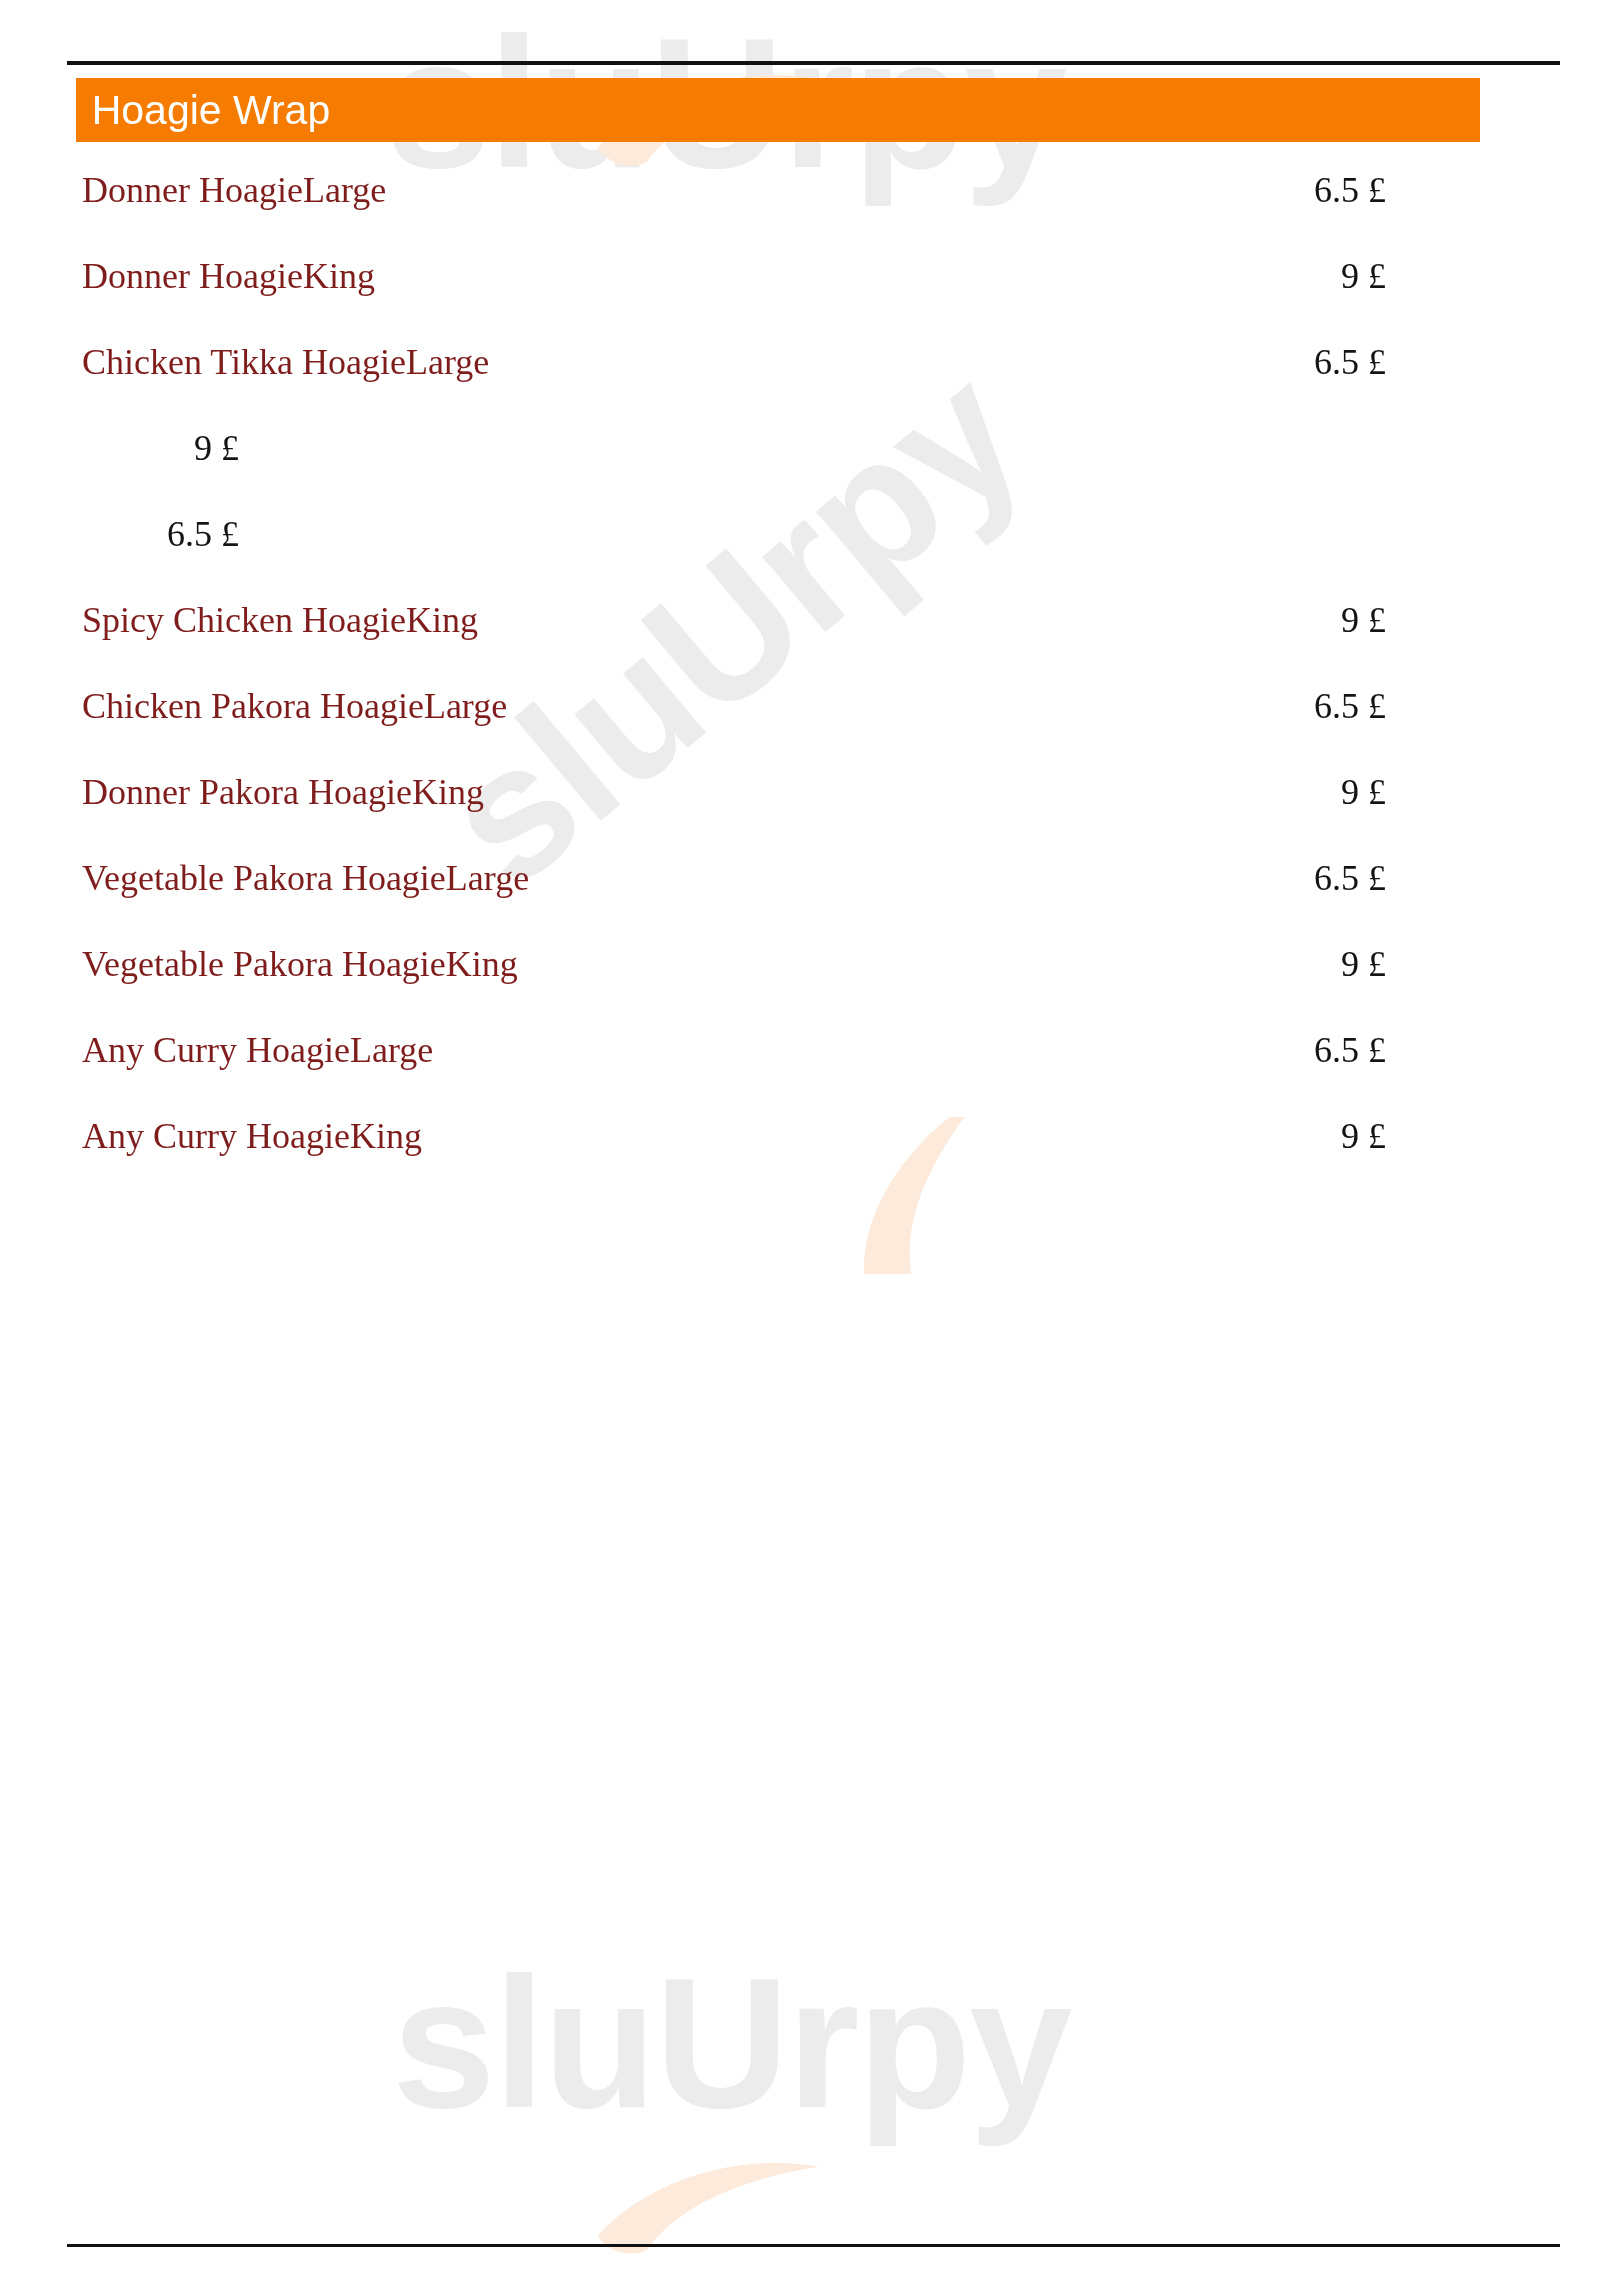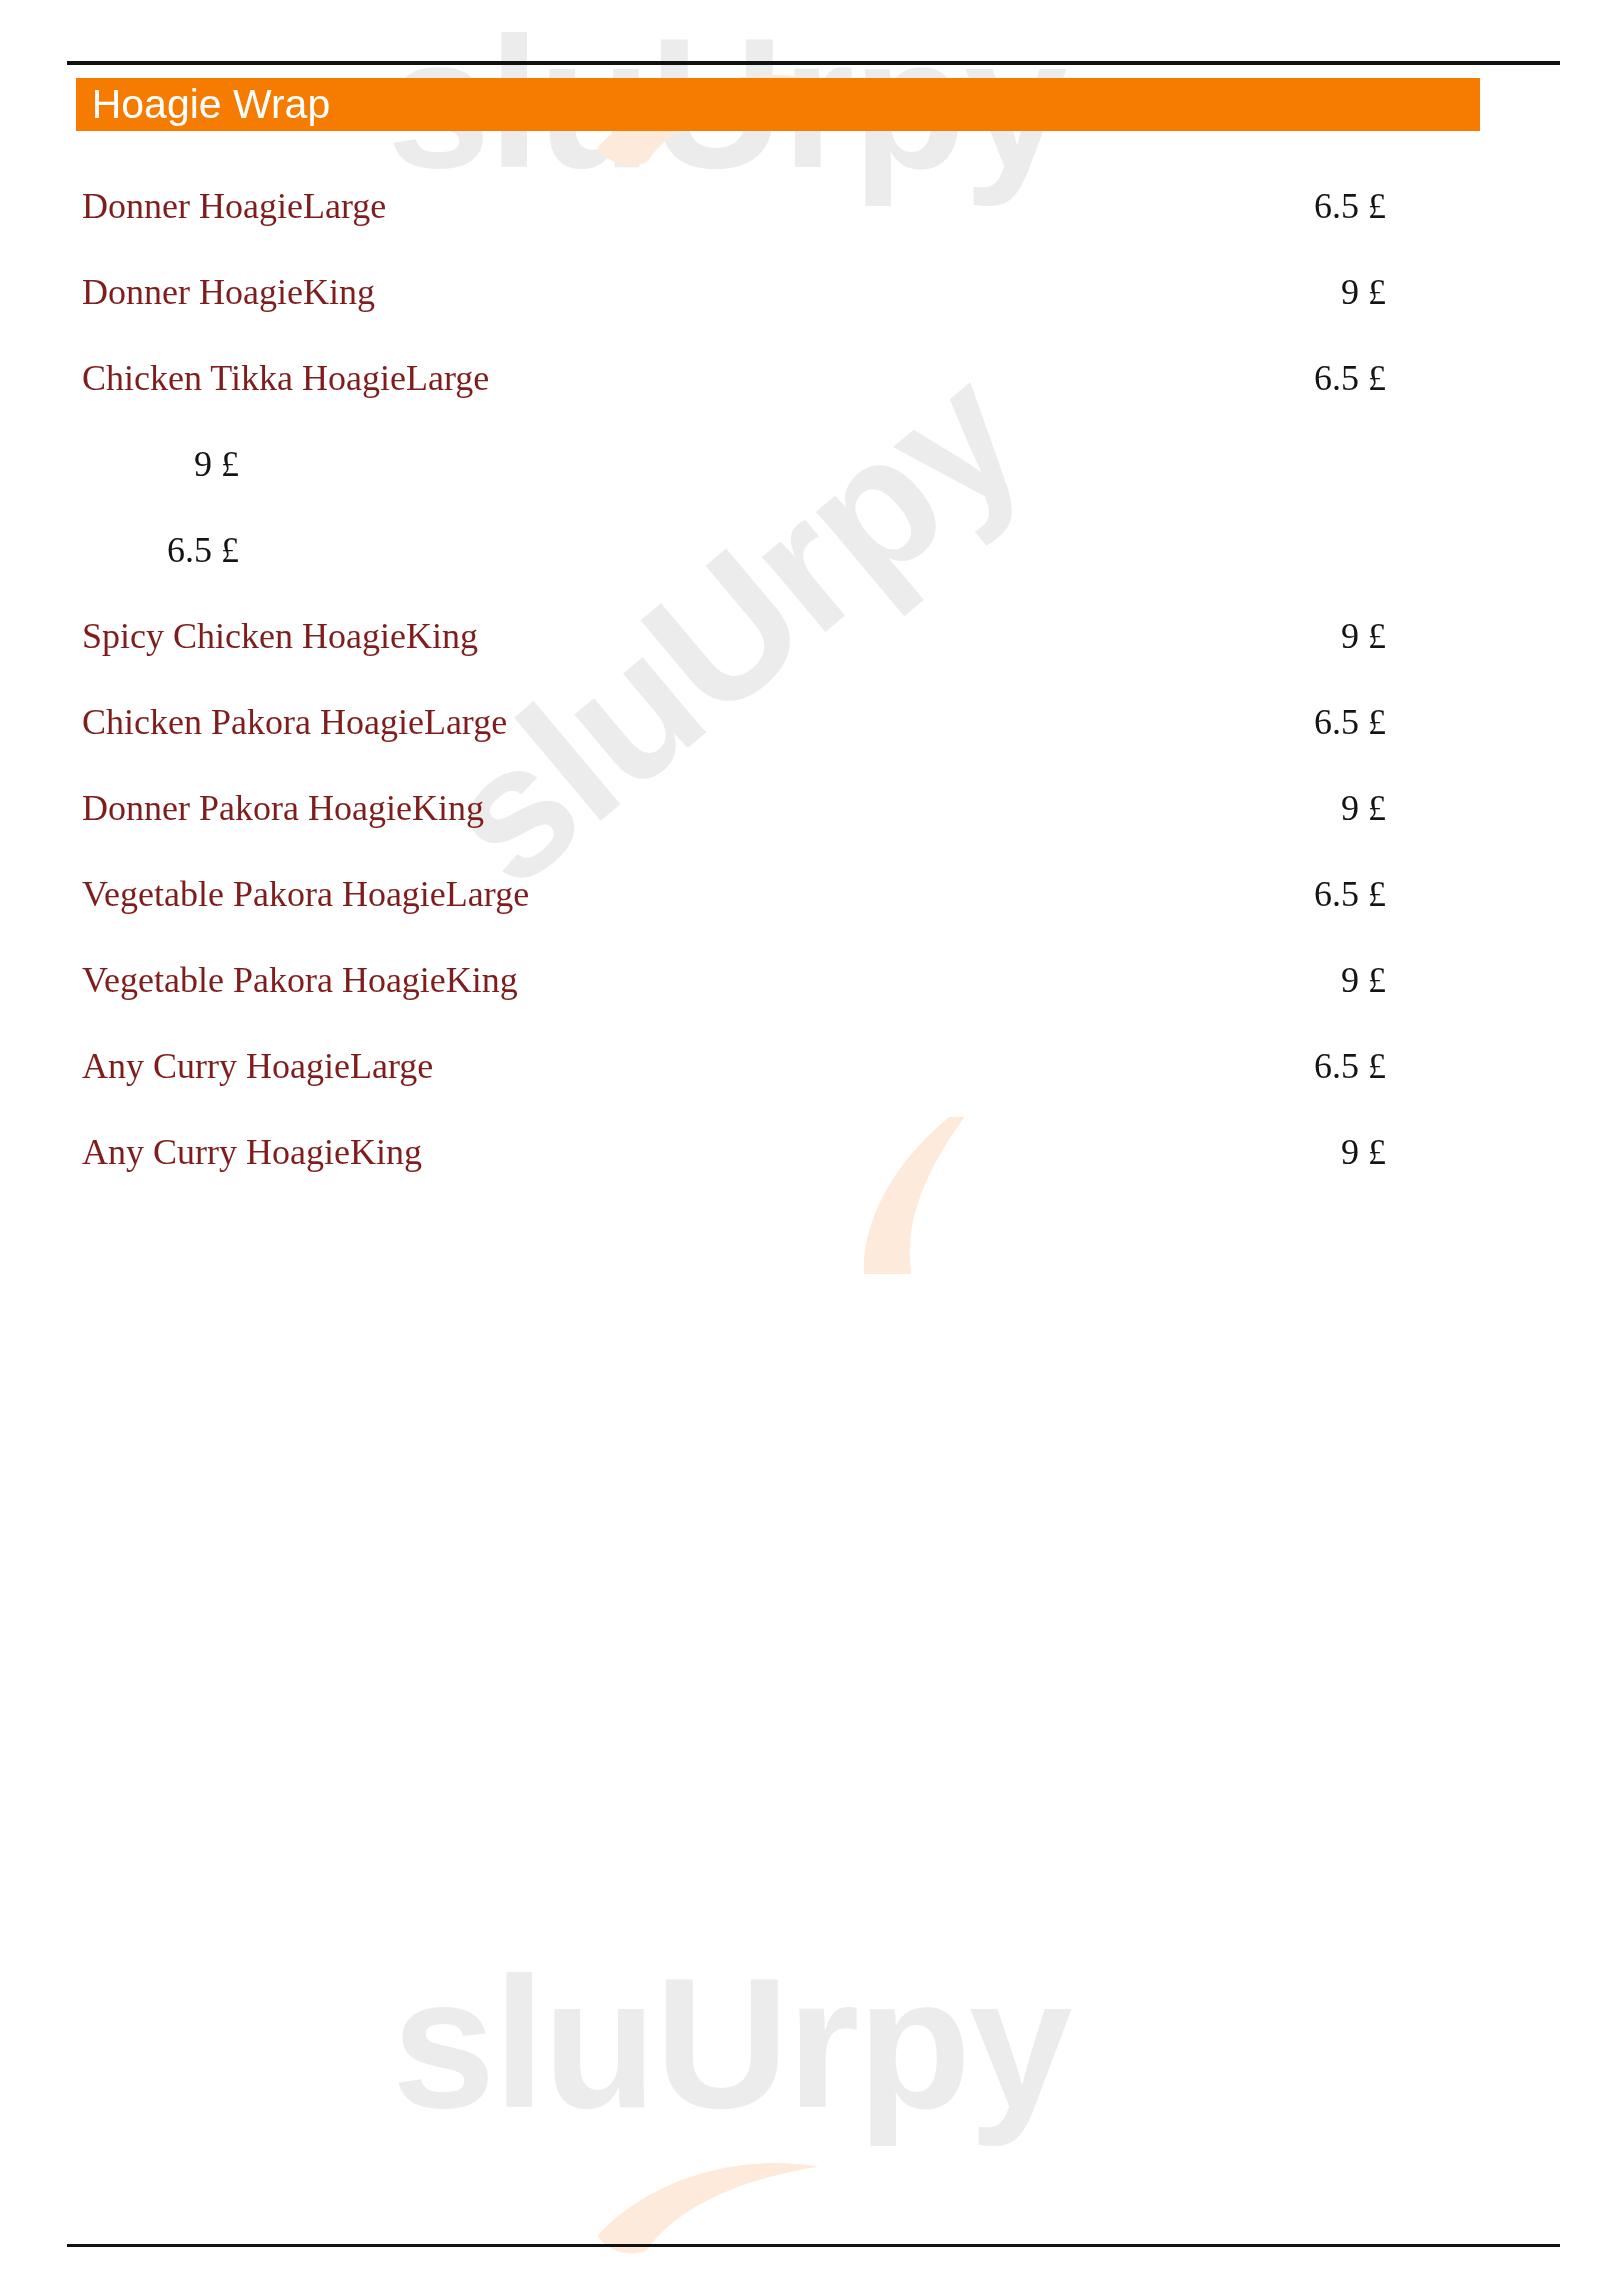--- a/index.html
+++ b/index.html
@@ -68,21 +68,21 @@
     height: 2.9px;
     background: #111111;
   }
 
   
   .section-header {
     position: absolute;
     top: 78px;
     left: 76px;
     width: 1404px;
-    height: 53px;
+    height: 64px;
     background: #f57c00;
     display: flex;
     align-items: center;
   }
   .section-header .title {
     color: #ffffff;
     font-family: "Liberation Sans", sans-serif;
     font-size: 41px;
     font-weight: normal;
     padding-left: 15.7px;
@@ -108,21 +108,20 @@
     font-family: "Liberation Serif", serif;
     white-space: nowrap;
   }
   .menu-row .price {
     font-size: 36px;
     color: #141414;
     font-family: "Liberation Serif", serif;
     white-space: nowrap;
     text-align: right;
     min-width: 157px;
-    margin-top: 16px;
   }
 </style>
 </head>
 <body>
 
 <div class="watermark wm-top wm-grey">sluUrpy</div>
 <svg class="wm-swoosh" style="top:54px;left:588px;" width="255" height="118" viewBox="0 0 260 120">
   <path d="M10,95 C60,40 150,10 235,25 C170,35 95,60 60,110 C45,118 18,112 10,95 Z" fill="#fdeadb"></path>
 </svg>
 

